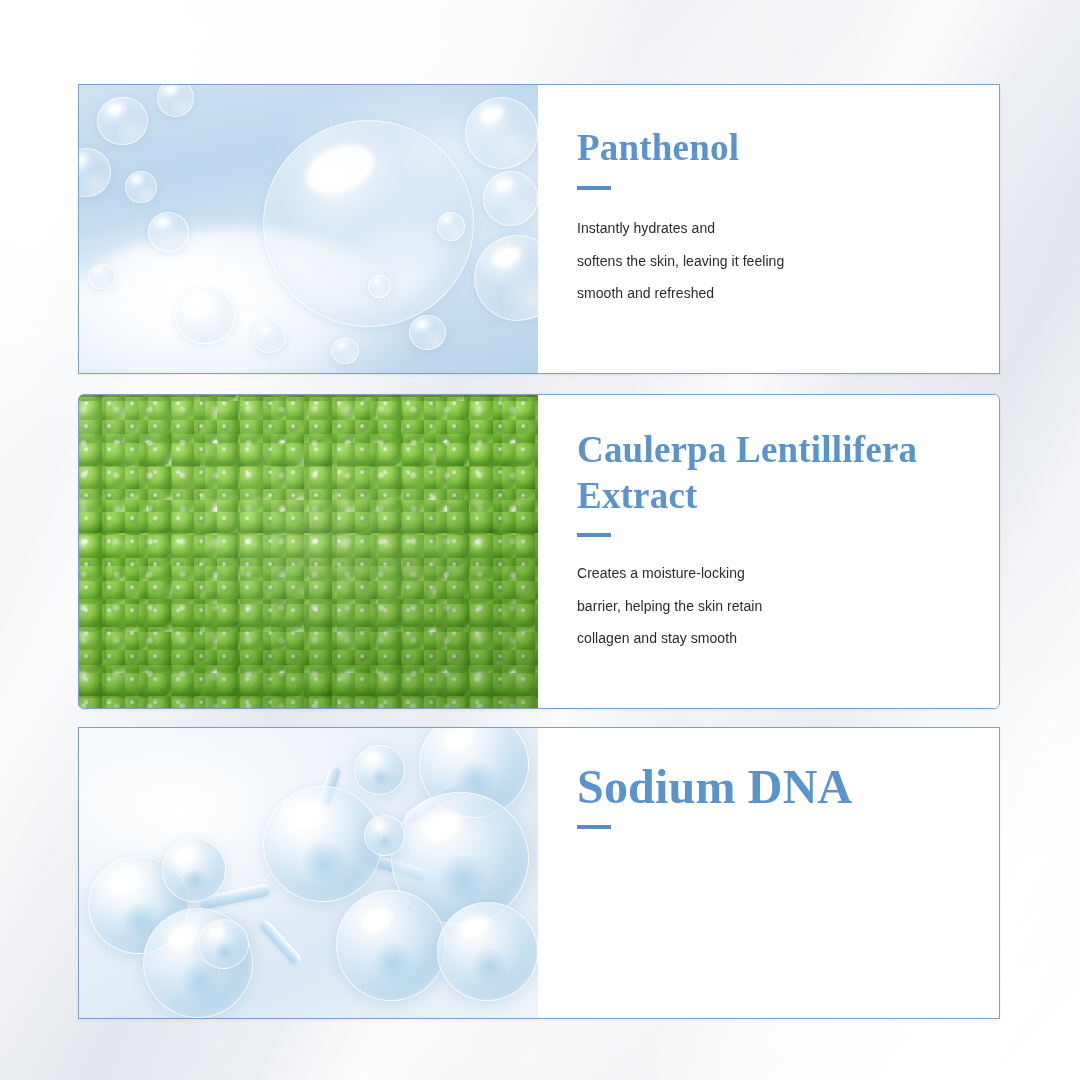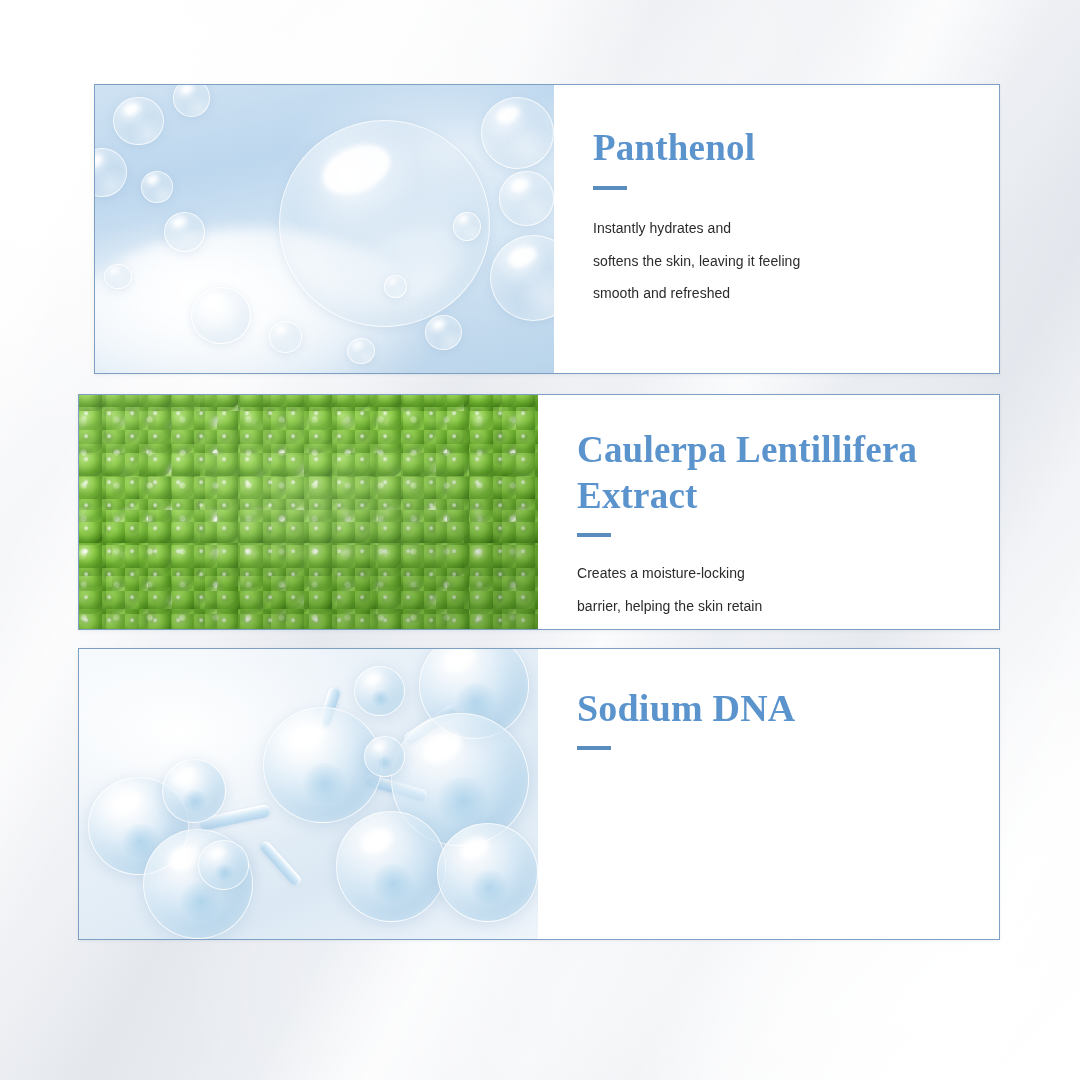--- a/index.html
+++ b/index.html
@@ -46,22 +46,22 @@
     width: 922px;
   }
 
   .card {
     display: flex;
     background: #ffffff;
     border: 1px solid #7d9fc4;
     box-shadow: 0 1px 3px rgba(90,120,150,0.10);
     overflow: hidden;
   }
-  .card-1 { height: 290px; margin-left: 16px; }
-  .card-2 { height: 236px; margin-top: 20px; }
+  .card-1 { height: 290px; }
+  .card-2 { height: 315px; margin-top: 20px; border-radius: 6px; }
   .card-3 { height: 292px; margin-top: 18px; }
 
   .card-media {
     width: 459px;
     flex: 0 0 459px;
     position: relative;
     overflow: hidden;
   }
 
   .card-body {
@@ -73,21 +73,21 @@
   .card-3 .card-body { padding-top: 36px; }
 
   .ingredient-title {
     font-family: "Liberation Serif", serif;
     font-weight: bold;
     font-size: 37px;
     line-height: 46px;
     color: #5b93cd;
     letter-spacing: 0.2px;
   }
-  .card-3 .ingredient-title { font-size: 38px; }
+  .card-3 .ingredient-title { font-size: 48px; }
 
   .accent-rule {
     width: 34px;
     height: 4px;
     background: #5b8cbe;
     margin-top: 15px;
     margin-bottom: 22px;
   }
   .card-2 .accent-rule { margin-top: 14px; margin-bottom: 20px; }
 
@@ -282,21 +282,21 @@
       <div class="bead-layer bead-b"></div>
       <div class="bead-layer bead-d"></div>
       <div class="seagrape-shade"></div>
     </div>
     <div class="card-body">
       <div class="ingredient-title">Caulerpa
 Lentillifera Extract</div>
       <div class="accent-rule"></div>
       <div class="ingredient-desc">Creates a moisture-locking
 barrier, helping the skin retain
-hydration and stay smooth</div>
+collagen and stay smooth</div>
     </div>
   </div>
 
   <div class="card card-3">
     <div class="card-media media-molecule">
       <div class="bond" style="left:26%;top:56%;width:16%;height:13px;transform:rotate(-12deg);"></div>
       <div class="bond" style="left:50%;top:18%;width:9%;height:12px;transform:rotate(-72deg);"></div>
       <div class="bond" style="left:62%;top:46%;width:14%;height:12px;transform:rotate(16deg);"></div>
       <div class="bond" style="left:70%;top:24%;width:13%;height:12px;transform:rotate(-34deg);"></div>
       <div class="bond" style="left:38%;top:72%;width:12%;height:11px;transform:rotate(48deg);"></div>

